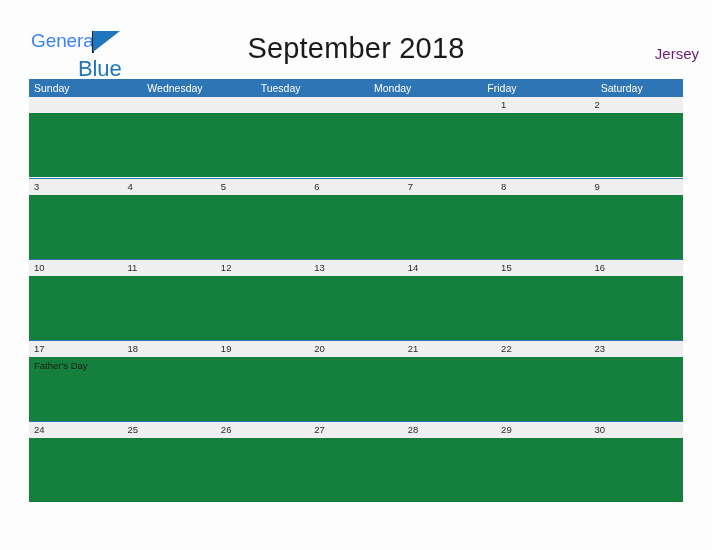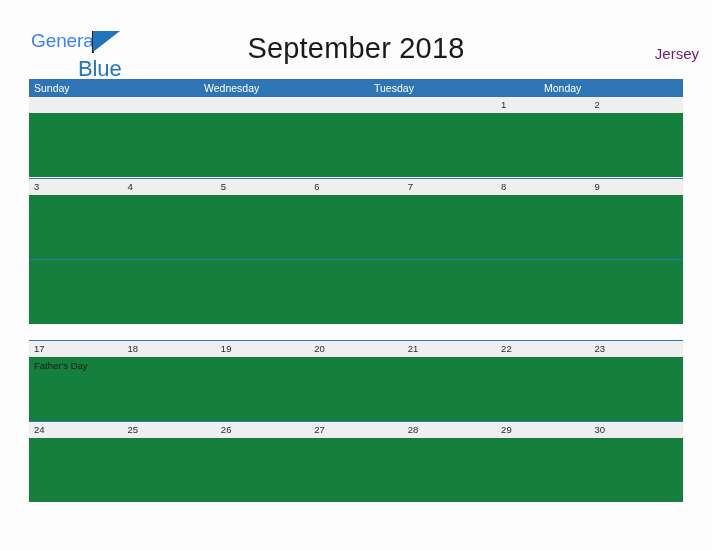--- a/index.html
+++ b/index.html
@@ -179,20 +179,22 @@
 
 </div>
 
 <div class="calendar">
 
   <div class="weekday-header">
     <div class="weekday-cell">Sunday</div>
     <div class="weekday-cell">Wednesday</div>
     <div class="weekday-cell">Tuesday</div>
     <div class="weekday-cell">Monday</div>
+    <div class="weekday-cell">Friday</div>
+    <div class="weekday-cell">Saturday</div>
   </div>
 
   <div class="week-row first-week">
     <div class="date-strip">
       <div class="date-cell"></div>
       <div class="date-cell"></div>
       <div class="date-cell"></div>
       <div class="date-cell"></div>
       <div class="date-cell"></div>
       <div class="date-cell">1</div>
@@ -252,20 +254,29 @@
       <div class="event-cell">
           <span class="event-text"></span>
         </div>
       <div class="event-cell">
           <span class="event-text"></span>
         </div>
     </div>
   </div>
 
   <div class="week-row">
+    <div class="date-strip">
+      <div class="date-cell">10</div>
+      <div class="date-cell">11</div>
+      <div class="date-cell">12</div>
+      <div class="date-cell">13</div>
+      <div class="date-cell">14</div>
+      <div class="date-cell">15</div>
+      <div class="date-cell">16</div>
+    </div>
     <div class="event-strip">
       <div class="event-cell">
           <span class="event-text"></span>
         </div>
       <div class="event-cell">
           <span class="event-text"></span>
         </div>
       <div class="event-cell">
           <span class="event-text"></span>
         </div>

